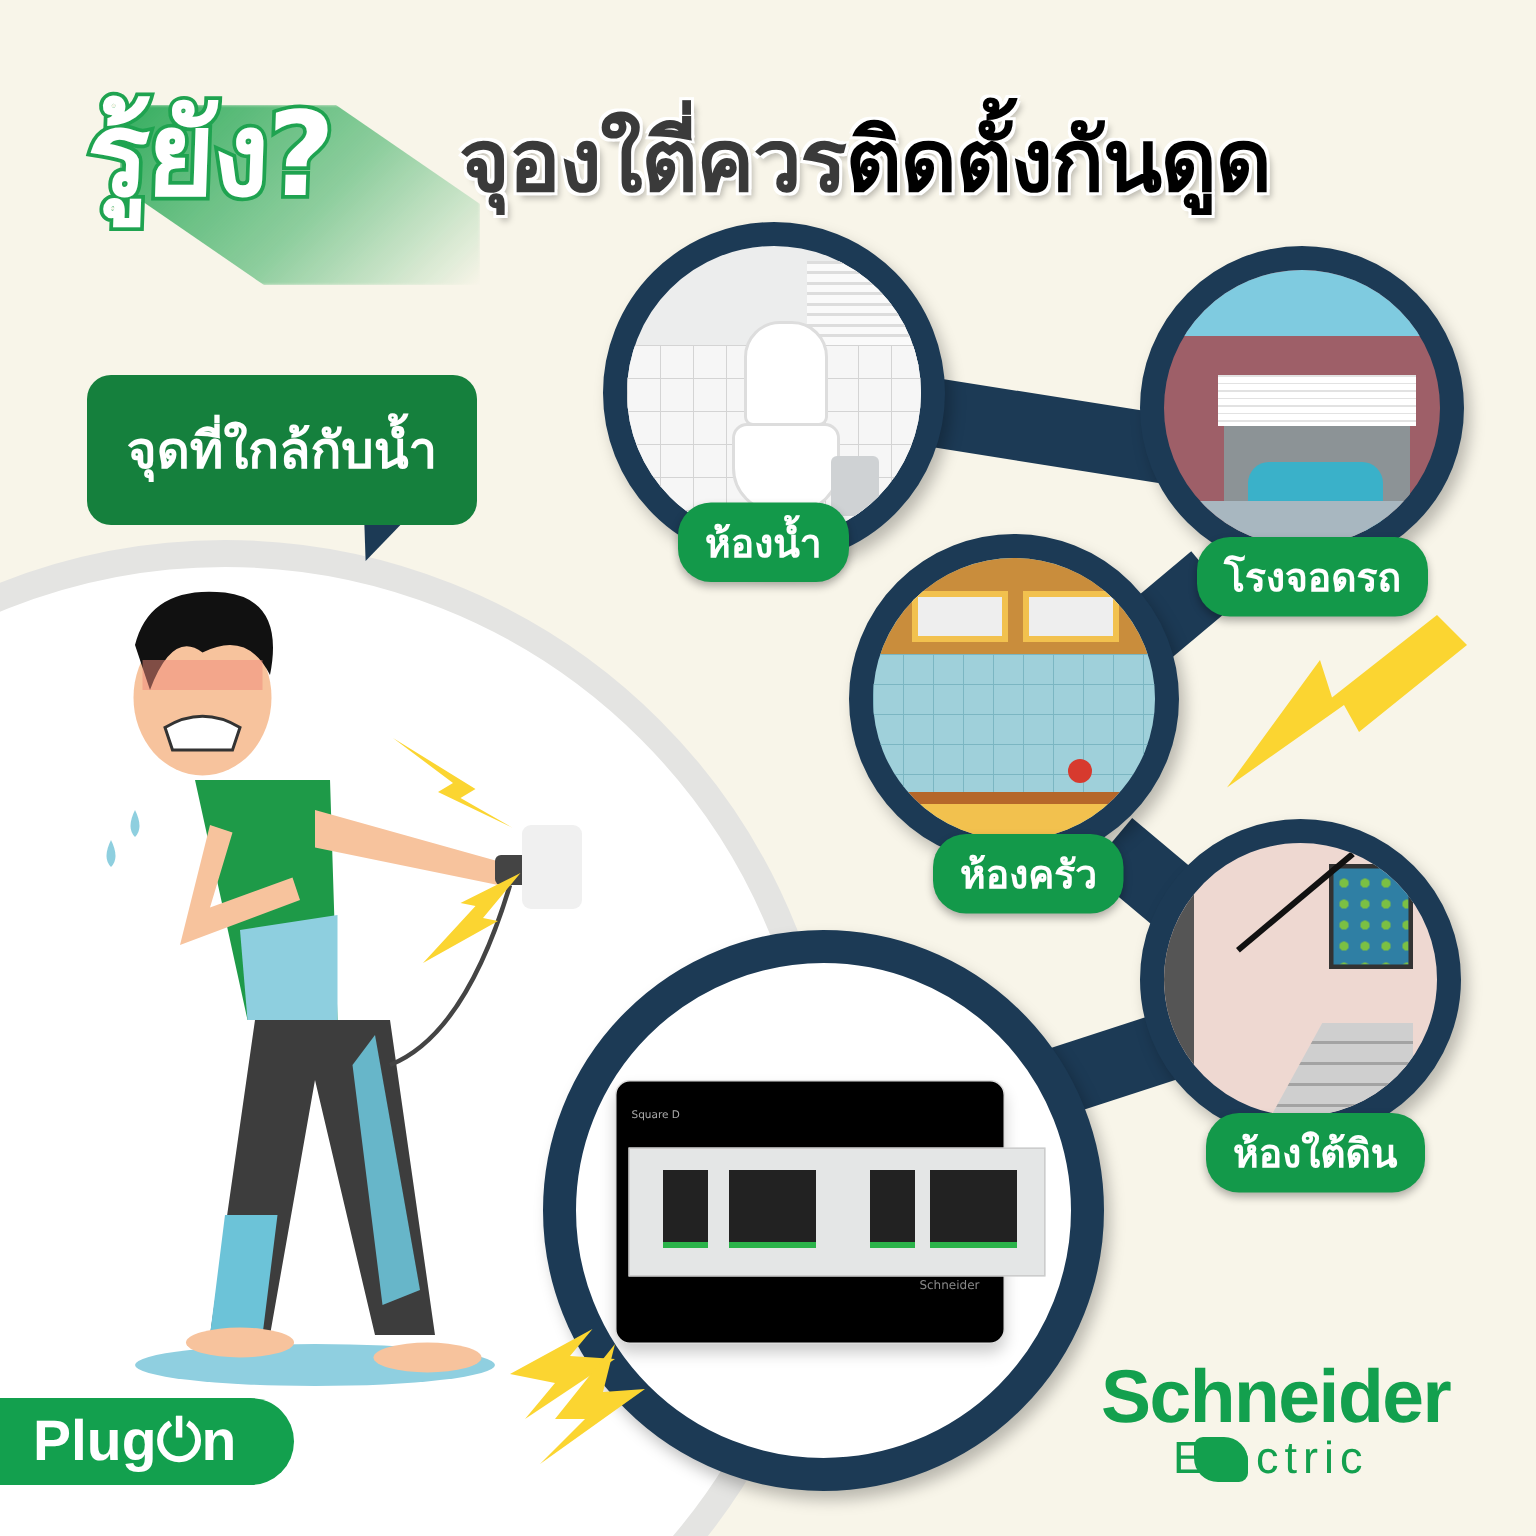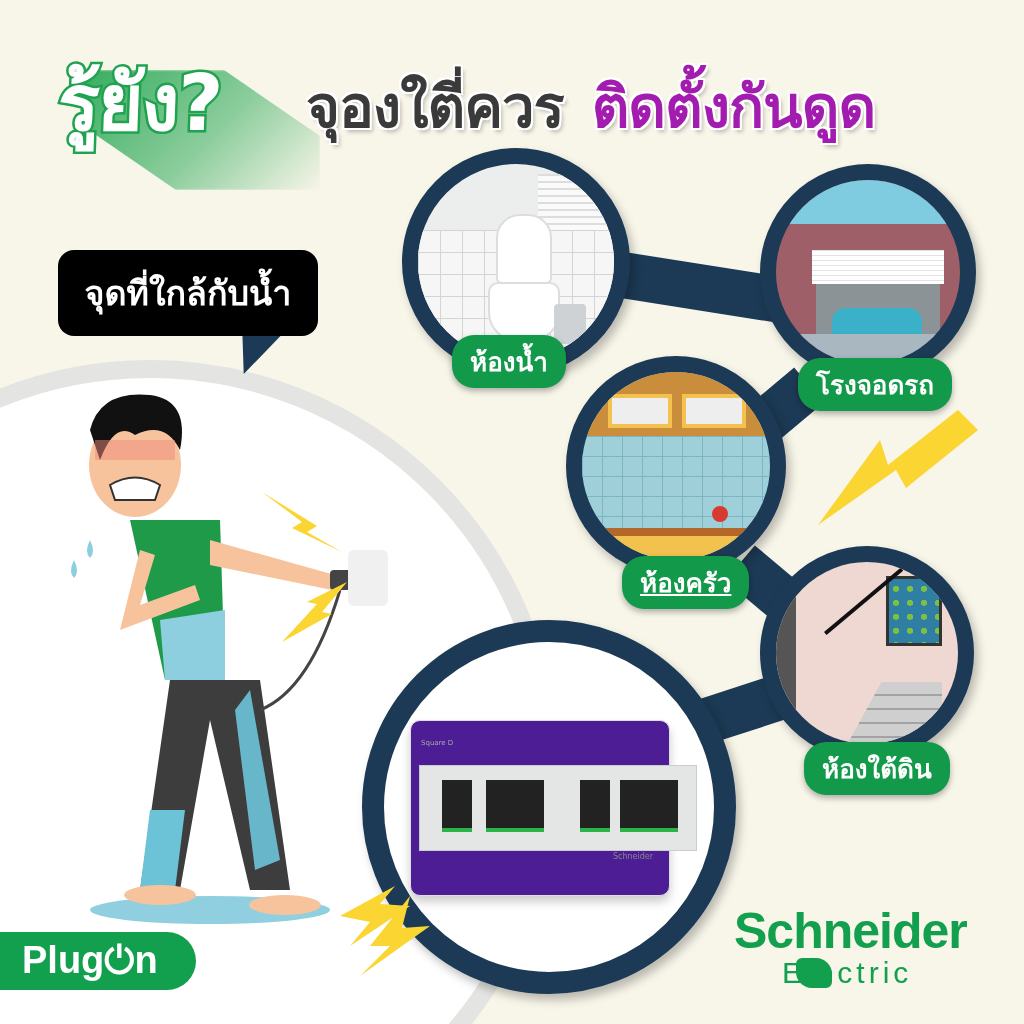--- a/index.html
+++ b/index.html
@@ -23,25 +23,25 @@
     left: 80px; top: 70px; width: 240px; height: 120px;
     background: linear-gradient(135deg, rgba(32,165,80,0.9) 0%, rgba(32,165,80,0.5) 55%, rgba(32,165,80,0) 100%);
     clip-path: polygon(0 0, 60% 0, 100% 55%, 100% 100%, 40% 100%, 0 45%);
     filter: blur(1px);
   }
   .hl-title {
     left: 306px; top: 60px; font-size: 58px; font-weight: bold; color: #3a3a3a;
     letter-spacing: -1px; white-space: nowrap;
     text-shadow: 2px 2px 0 #fff, -2px -2px 0 #fff, 2px -2px 0 #fff, -2px 2px 0 #fff, 3px 4px 4px rgba(0,0,0,0.25);
   }
-  .hl-title .green { color: #a21caf; margin-left: 28px; }
+  .hl-title .green { color: #000000; }
 
   
   .bubble {
-    left: 58px; top: 250px; width: 260px; height: 86px; background: #000000;
+    left: 58px; top: 250px; width: 260px; height: 100px; background: #15803d;
     border-radius: 16px; color: #fff; font-size: 34px; font-weight: bold;
     display: flex; align-items: center; justify-content: center;
   }
   .bubble-tail {
     left: 232px; top: 330px; width: 0; height: 0;
     border-left: 22px solid transparent; border-right: 22px solid transparent;
     border-top: 44px solid #1c3a55; transform: skewX(-25deg);
   }
 
   
@@ -93,21 +93,21 @@
   .basement { left: 760px; top: 546px; width: 214px; height: 214px; background: #eed8d1; }
   .basement .wall-dark { position:absolute; left:0; top:0; width:20px; height:100%; background:#555; }
   .basement .art { position:absolute; left:110px; top:14px; width:56px; height:70px; background:#2f7fa4;
     background-image: radial-gradient(circle at 50% 70%, #7bc043 25%, transparent 26%); background-size: 14px 14px; border:3px solid #333; }
   .basement .stairs { position:absolute; left:56px; top:120px; width:110px; height:90px;
     background: repeating-linear-gradient(180deg, #cfcfcf 0 12px, #a3a3a3 12px 14px); clip-path: polygon(45% 0, 100% 0, 100% 100%, 0 100%); }
   .basement .rail { position:absolute; left:48px; top:70px; width:100px; height:4px; background:#111; transform: rotate(-40deg); transform-origin:0 0; }
 
   
   .product { left: 362px; top: 620px; width: 374px; height: 374px; background: #fff; border-width: 22px; }
-  .panel { position:absolute; left:26px; top:78px; width:260px; height:176px; background:#4c1d95; border-radius: 10px;
+  .panel { position:absolute; left:26px; top:78px; width:260px; height:176px; background:#000000; border-radius: 10px;
     box-shadow: 0 6px 10px rgba(0,0,0,0.2); border:1px solid #ddd;padding-left:44px; }
   .panel .cover { position:absolute; left:8px; top:44px; width:278px; height:86px; background:#e4e6e6; border:1px solid #ccc; }
   .panel .breaker { position:absolute; top:14px; height:52px; background:#222; border-bottom:4px solid #2bb34a; }
   .panel .brand-sq { position:absolute; left:10px; top:18px; font-size:7px; color:#aaa; }
   .panel .brand-se { position:absolute; right:16px; bottom:34px; font-size:8px; color:#888; }
 
   
   .bolt { fill: #fbd531; }
 
   
@@ -160,21 +160,21 @@
 
 <div class="abs scene kitchen">
   <div class="cabinet"></div>
   <div class="glass" style="left:26px;"></div>
   <div class="glass" style="left:100px;"></div>
   <div class="tiles"></div>
   <div class="tomato"></div>
   <div class="counter"></div>
   <div class="drawers"></div>
 </div>
-<div class="abs label" style="left:622px;top:556px;text-decoration:underline;">ห้องครัว</div>
+<div class="abs label" style="left:622px;top:556px;">ห้องครัว</div>
 
 <div class="abs scene basement">
   <div class="wall-dark"></div>
   <div class="art"></div>
   <div class="stairs"></div>
   <div class="rail"></div>
 </div>
 <div class="abs label" style="left:804px;top:742px;text-align:center;">ห้องใต้ดิน</div>
 
 <div class="abs scene product">

